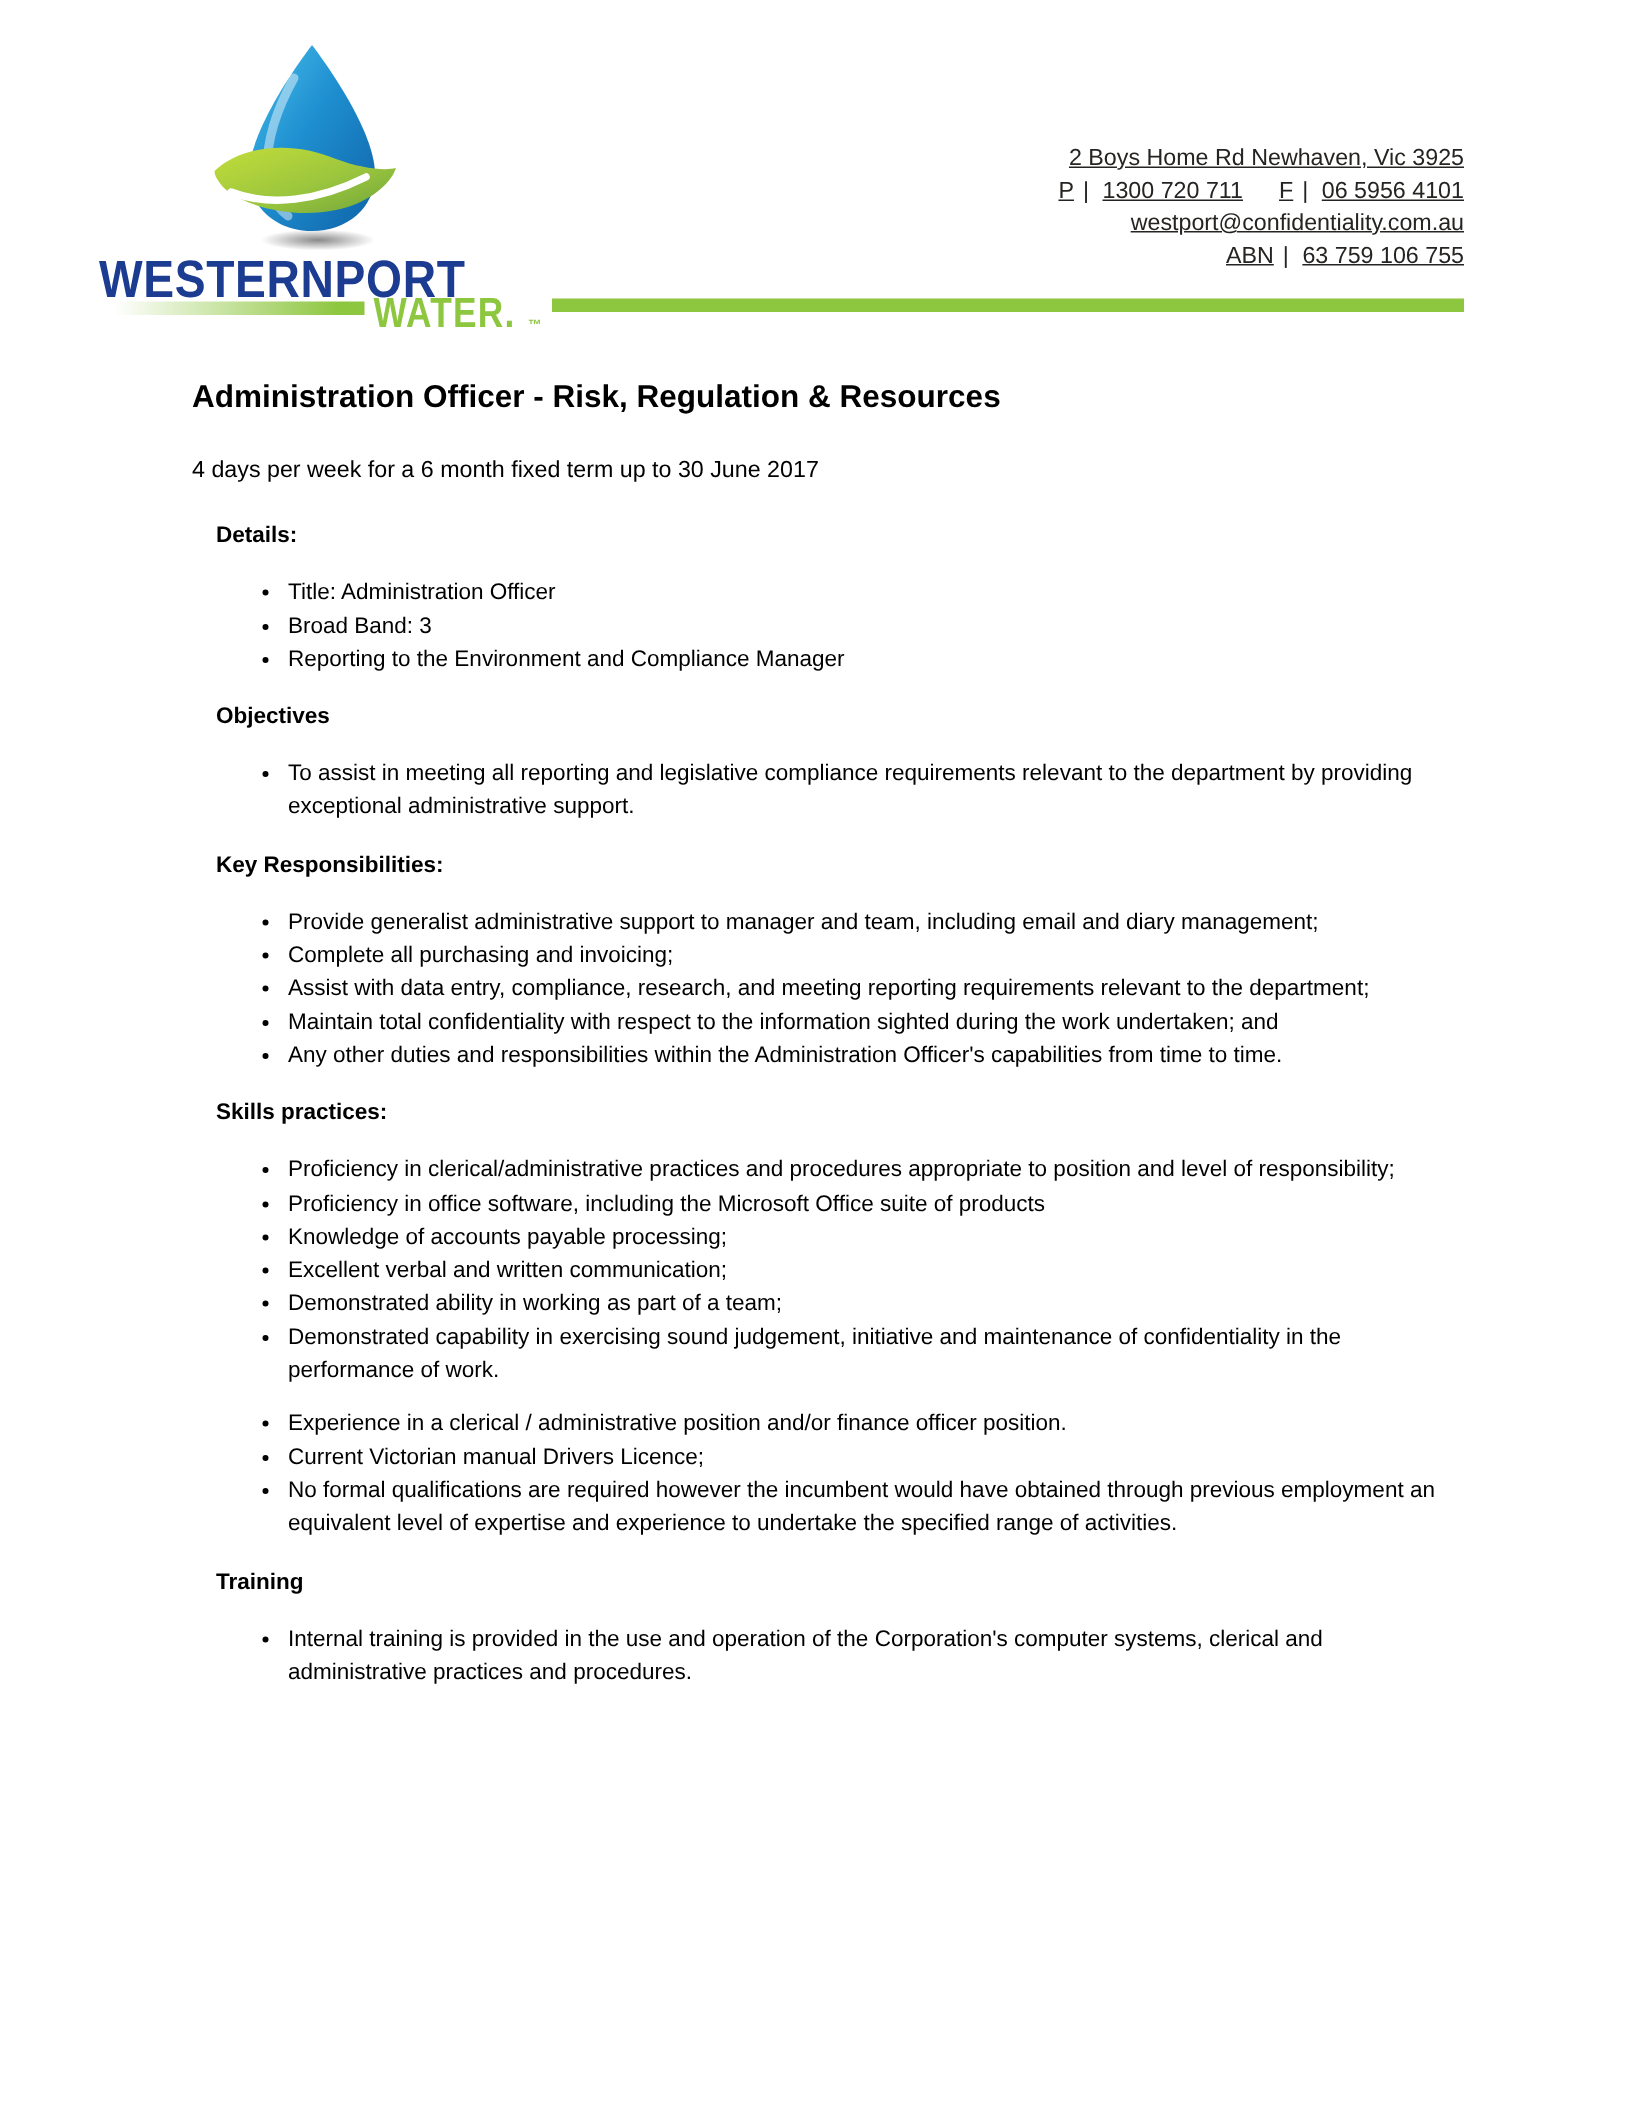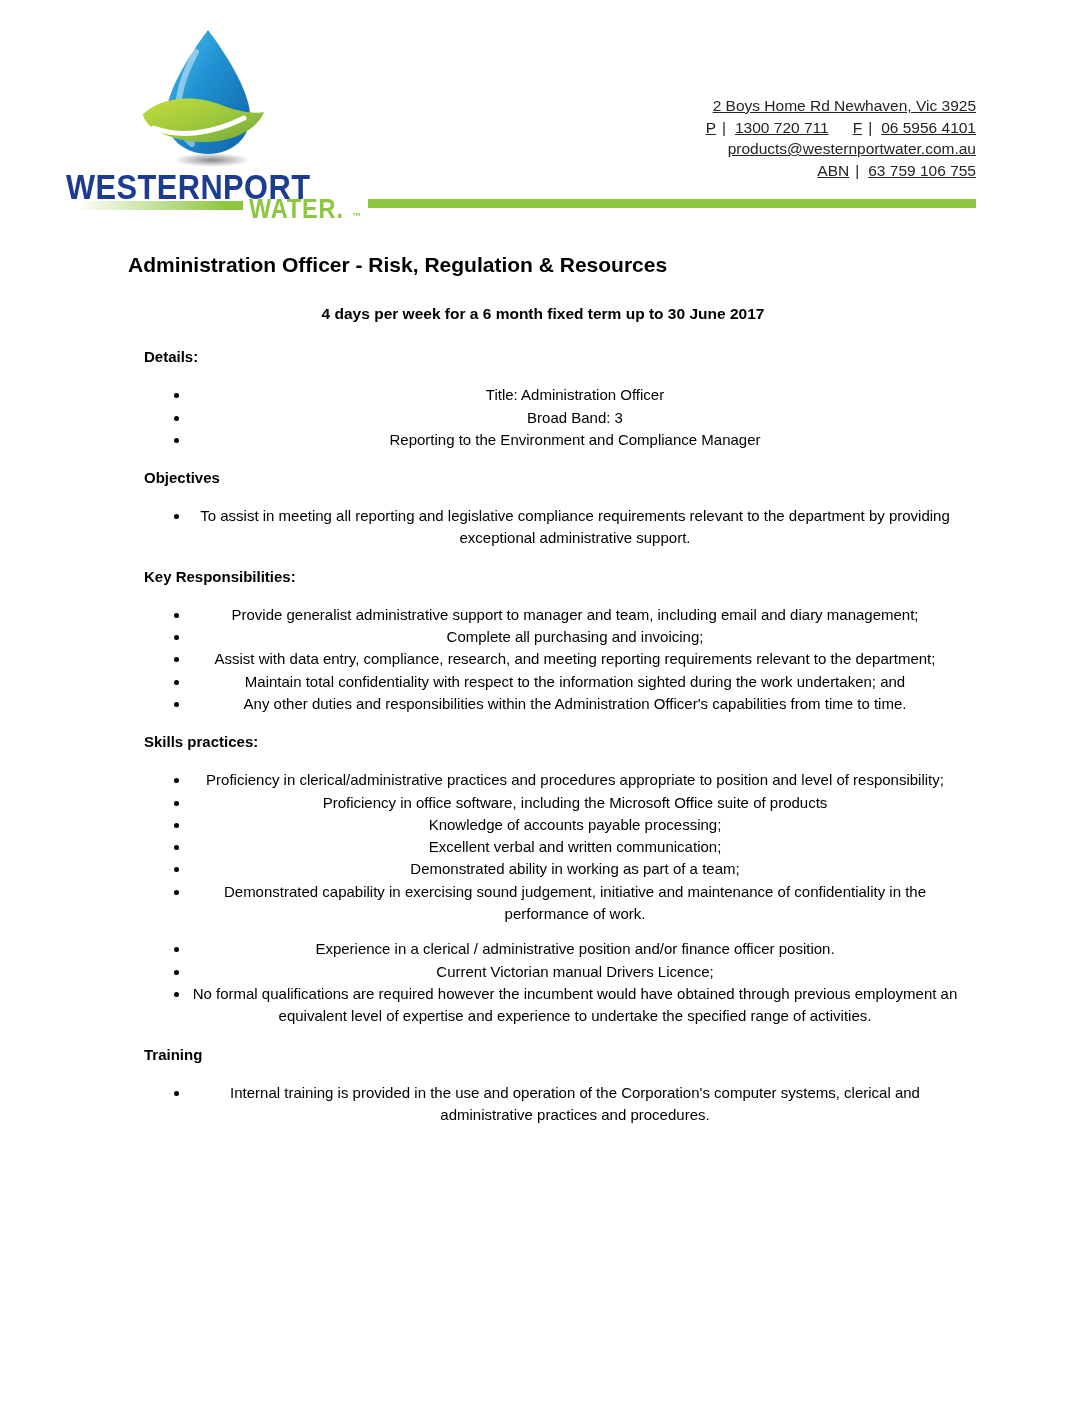--- a/index.html
+++ b/index.html
@@ -53,31 +53,31 @@
   
   .content {
     position:absolute; left:128px; top:250px; width:830px;
     font-size:15px; line-height:22.3px;
   }
   .doc-title {
     font-size:21px; line-height:29px; font-weight:bold;
     margin:0 0 24px 0; letter-spacing:0;
   }
   .doc-subtitle {
-    font-size:15.5px; font-weight:bold; margin:0 0 21px 0;text-align:center;
+    font-size:15.5px; font-weight:normal; margin:0 0 21px 0;
   }
   .doc-sections section h2 {
     font-size:15px; line-height:22px; font-weight:bold; margin:16px;
   }
   .doc-sections section ul {
     margin:13px 0 13px 0; padding:0 0 0 62px;
     list-style:disc outside;
   }
   .doc-sections section li {
-    line-height:22.3px; padding-left:2px;text-align:center;
+    line-height:22.3px; padding-left:2px;
   }
   
   .doc-sections section:nth-child(3) { margin-top:16px; }
 </style>
 </head>
 <body>
 
 <div class="page">
 
   <svg class="logo-mark" viewBox="0 0 130 140" xmlns="http://www.w3.org/2000/svg" aria-hidden="true">
@@ -108,21 +108,21 @@
   <div class="bar-left"></div>
   <div class="brand-bottom">WATER.</div>
   <div class="brand-tm">™</div>
   <div class="bar-right"></div>
 
   <div class="contact">
     <div>2 Boys Home Rd Newhaven, Vic 3925</div>
     <div>
       <span>P</span><span class="pipe">|</span><span>1300 720 711</span><span class="gap"></span><span>F</span><span class="pipe">|</span><span>06 5956 4101</span>
     </div>
-    <div>products@westernportwater.com.au</div>
+    <div>westport@confidentiality.com.au</div>
     <div>
       <span>ABN</span><span class="pipe">|</span><span>63 759 106 755</span>
     </div>
   </div>
 
   <div class="content">
     <h1 class="doc-title">Administration Officer - Risk, Regulation &amp; Resources</h1>
     <p class="doc-subtitle">4 days per week for a 6 month fixed term up to 30 June 2017</p>
     <div class="doc-sections">
         <section>

